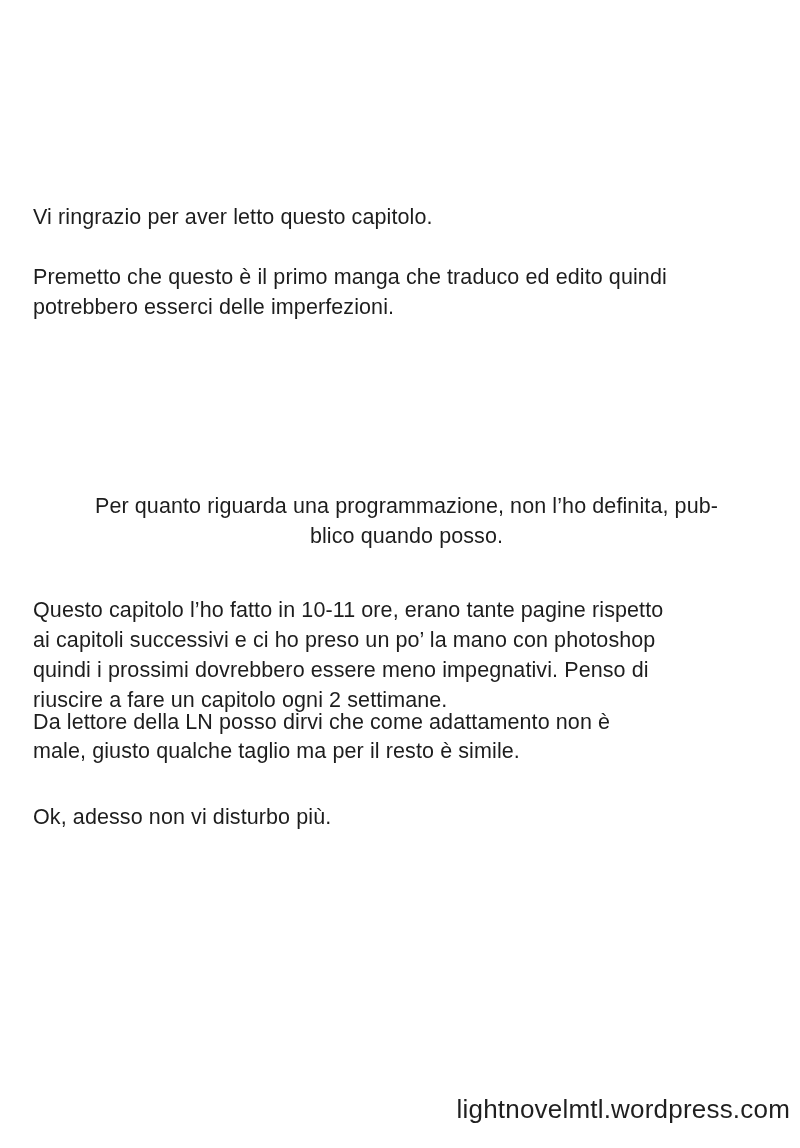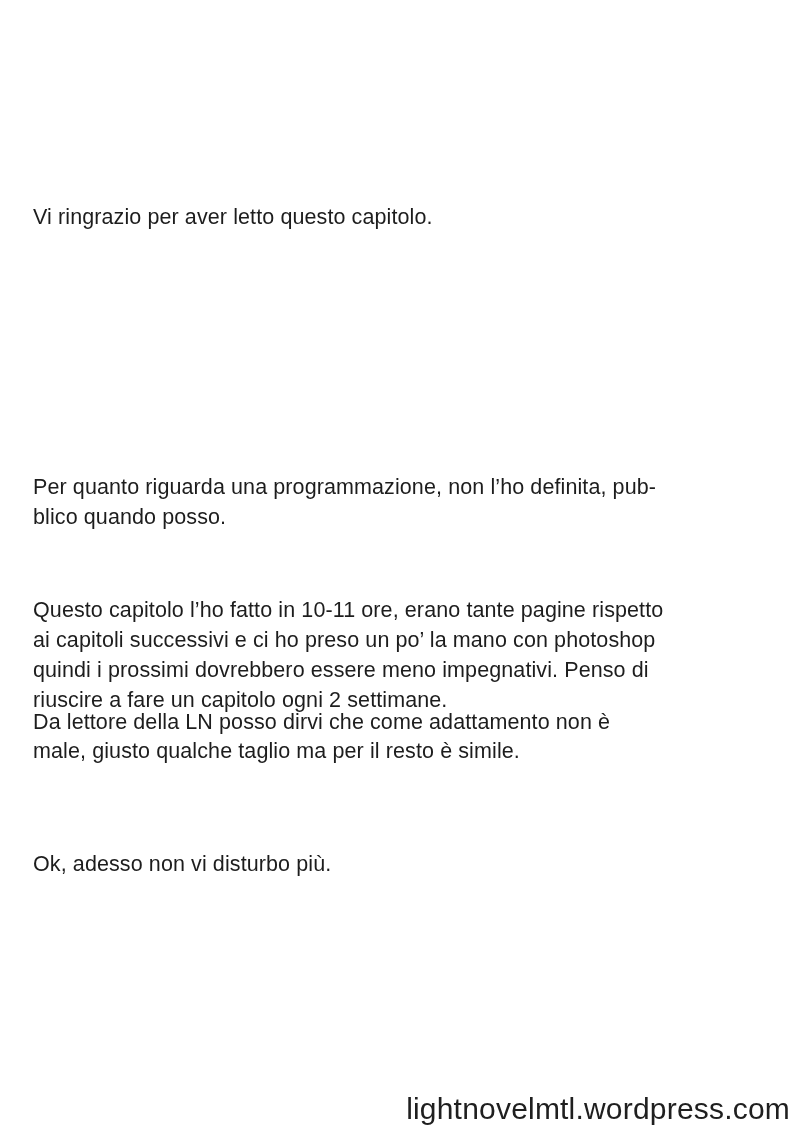--- a/index.html
+++ b/index.html
@@ -24,42 +24,44 @@
     margin: 0;
     font-size: 21.5px;
     line-height: 30px;
     color: #1d1d1d;
     white-space: pre-line;
     letter-spacing: 0.1px;
   }
   .p1 { top: 202px; }
   .p2 { top: 262px; }
   .p3 { top: 352px; }
-  .p4 { top: 472px; }
+  .p4 { top: 491px; text-align: center; }
   .p5 { top: 562px; margin-top: 33px; }
   .p6 { top: 708px; line-height: 29px; }
-  .p7 { top: 802px; margin-top: 47px; }
+  .p7 { top: 802px; }
   .footer-url {
     position: absolute;
     right: 10px;
     top: 1094px;
     margin: 0;
-    font-size: 30px;
+    font-size: 26px;
     line-height: 30px;
     color: #1f1f1f;
     text-align: right;
     letter-spacing: 0.2px;
   }
 </style>
 </head>
 <body>
 
 <div class="page">
   <p class="note-paragraph p1">Vi ringrazio per aver letto questo capitolo.</p>
 
+  <p class="note-paragraph p2">Premetto che questo è il primo manga che traduco ed edito quindi
+potrebbero esserci delle imperfezioni.</p>
 
 
   <p class="note-paragraph p4">Per quanto riguarda una programmazione, non l’ho definita, pub-
 blico quando posso.</p>
 
   <p class="note-paragraph p5">Questo capitolo l’ho fatto in 10-11 ore, erano tante pagine rispetto
 ai capitoli successivi e ci ho preso un po’ la mano con photoshop
 quindi i prossimi dovrebbero essere meno impegnativi. Penso di
 riuscire a fare un capitolo ogni 2 settimane.</p>
 

